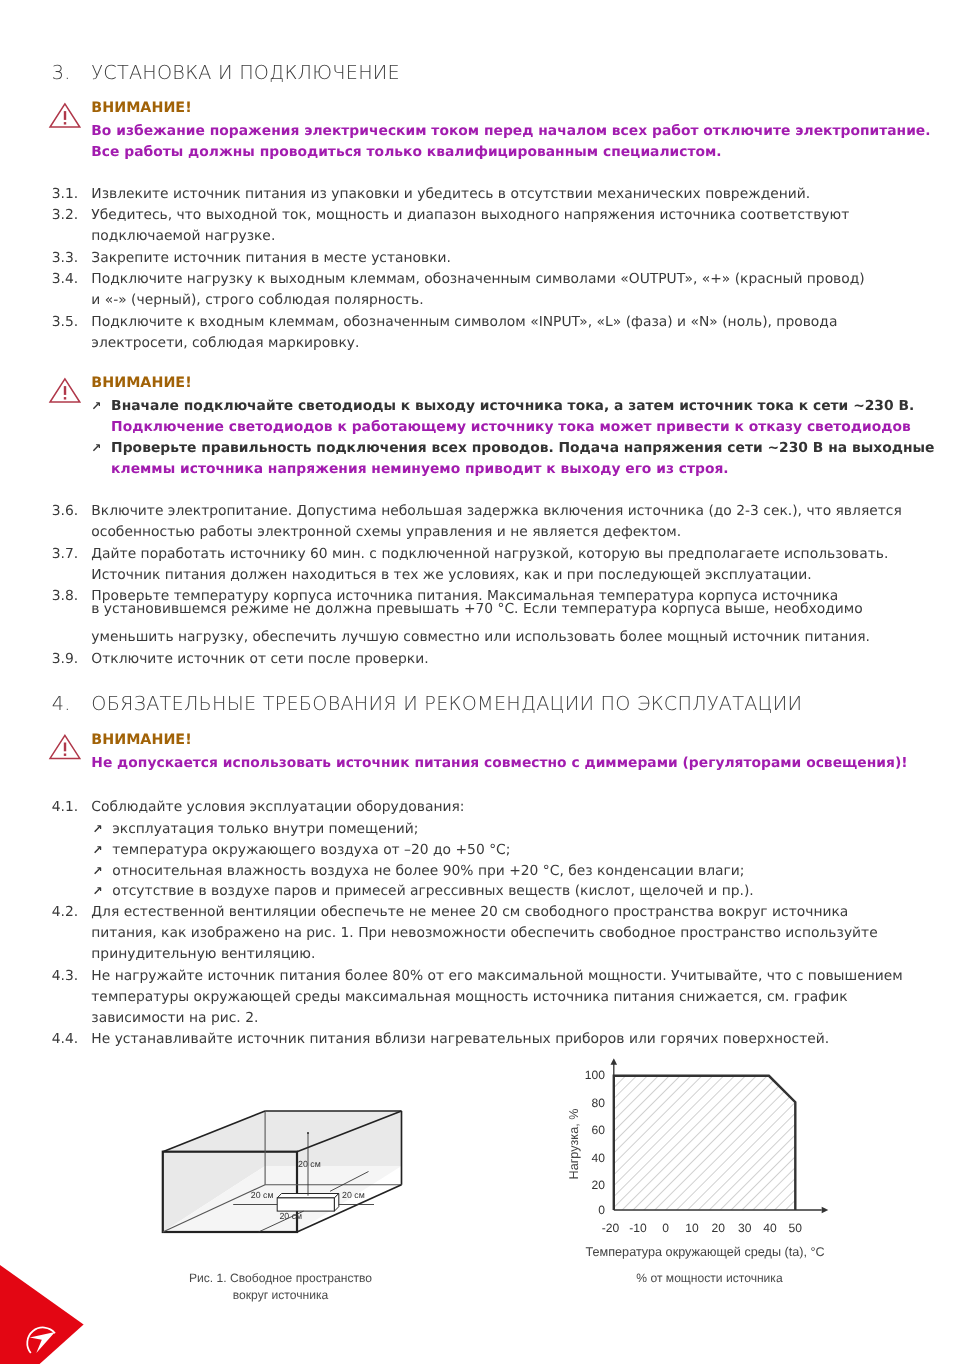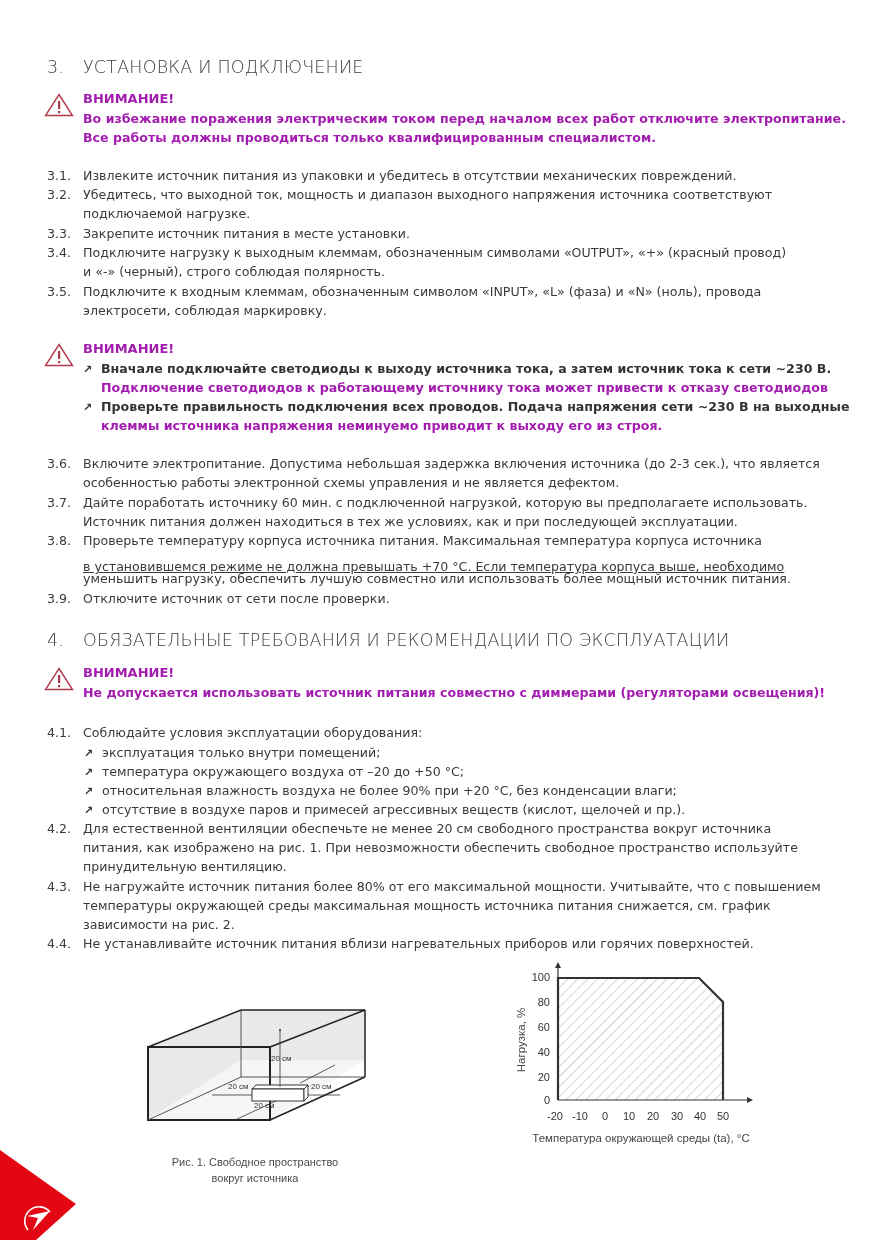--- a/index.html
+++ b/index.html
@@ -5,21 +5,21 @@
   html, body { margin:0; padding:0; }
   body { width:874px; height:1240px; background:#ffffff; position:relative; overflow:hidden;
          font-family:"DejaVu Sans", sans-serif; color:#3a3a3a; }
   .page { position:absolute; left:0; top:0; width:708px; height:1240px; }
 
   .h-section { position:absolute; left:47px; font-size:17.5px; font-weight:300; color:#3d3d3d; letter-spacing:0.2px; white-space:nowrap; }
   .h-section .num { display:inline-block; width:36px; }
 
   .warn { position:absolute; left:44px; }
   .warn-icon { position:absolute; left:0; top:2px; width:30px; height:24px; }
-  .warn-title { position:absolute; left:39px; top:0; font-size:13px; font-weight:bold; color:#a21caf; white-space:nowrap; }
+  .warn-title { position:absolute; left:39px; top:0; font-size:13px; font-weight:bold; color:#a16207; white-space:nowrap; }
   .warn-line { position:absolute; left:39px; font-size:12.6px; font-weight:bold; color:#a21caf; white-space:nowrap; }
   .warn-bullet { position:absolute; left:39px; font-size:12.6px; font-weight:bold; color:#333; white-space:nowrap; }
   .arrow { display:inline-block; width:18px; color:#333; font-weight:bold; font-size:11px; }
 
   .item { position:absolute; left:47px; font-size:12.6px; color:#3a3a3a; white-space:nowrap; line-height:19.3px; }
   .item .num { position:absolute; left:0; top:0; }
   .item .txt { position:absolute; left:36px; top:0; }
   .sub { position:absolute; left:84px; font-size:12.6px; color:#3a3a3a; white-space:nowrap; }
 
   .caption { position:absolute; font-size:11px; color:#4a4a4a; text-align:center; line-height:16px; font-family:"Liberation Sans Narrow","Liberation Sans", sans-serif; }
@@ -97,21 +97,21 @@
     <span class="txt" style="top:19px;">особенностью работы электронной схемы управления и не является дефектом.</span>
   </div>
   <div class="item" style="top:493px;">
     <span class="num">3.7.</span>
     <span class="txt">Дайте поработать источнику 60 мин. с подключенной нагрузкой, которую вы предполагаете использовать.</span>
     <span class="txt" style="top:19px;">Источник питания должен находиться в тех же условиях, как и при последующей эксплуатации.</span>
   </div>
   <div class="item" style="top:531px;">
     <span class="num">3.8.</span>
     <span class="txt">Проверьте температуру корпуса источника питания. Максимальная температура корпуса источника</span>
-    <span class="txt" style="top:26px;text-decoration:underline;">в установившемся режиме не должна превышать +70 °C. Если температура корпуса выше, необходимо</span>
+    <span class="txt" style="top:12px;">в установившемся режиме не должна превышать +70 °C. Если температура корпуса выше, необходимо</span>
     <span class="txt" style="top:38px;">уменьшить нагрузку, обеспечить лучшую совместно или использовать более мощный источник питания.</span>
   </div>
   <div class="item" style="top:589px;">
     <span class="num">3.9.</span>
     <span class="txt">Отключите источник от сети после проверки.</span>
   </div>
 
   <div class="h-section" style="top:630px;">
     <span class="num">4.</span><span>ОБЯЗАТЕЛЬНЫЕ ТРЕБОВАНИЯ И РЕКОМЕНДАЦИИ ПО ЭКСПЛУАТАЦИИ</span>
   </div>
@@ -228,20 +228,21 @@
     <text x="148" y="158" text-anchor="middle" class="tick">20</text>
     <text x="172" y="158" text-anchor="middle" class="tick">30</text>
     <text x="195" y="158" text-anchor="middle" class="tick">40</text>
     <text x="218" y="158" text-anchor="middle" class="tick">50</text>
 
     <text x="136" y="180" text-anchor="middle" class="axlabel">Температура окружающей среды (ta), °C</text>
     <text x="0" y="0" text-anchor="middle" class="axlabel" transform="translate(20,78) rotate(-90)">Нагрузка, %</text>
   </svg>
 
   <div class="caption" style="left:500px; top:1154px; width:290px;">
+    <div>% от мощности источника</div>
   </div>
 
   <svg class="corner" viewBox="0 0 90 90">
     <polygon points="0,0 76,54 36,90 0,90" fill="#e30613"></polygon>
     <g>
       <path d="M 28 80 A 14 14 0 1 1 50 62" fill="none" stroke="#fff" stroke-width="1.6"></path>
       <path d="M 27 66 L 50 61 L 33 80 L 38 68 Z" fill="#fff"></path>
     </g>
   </svg>
 

